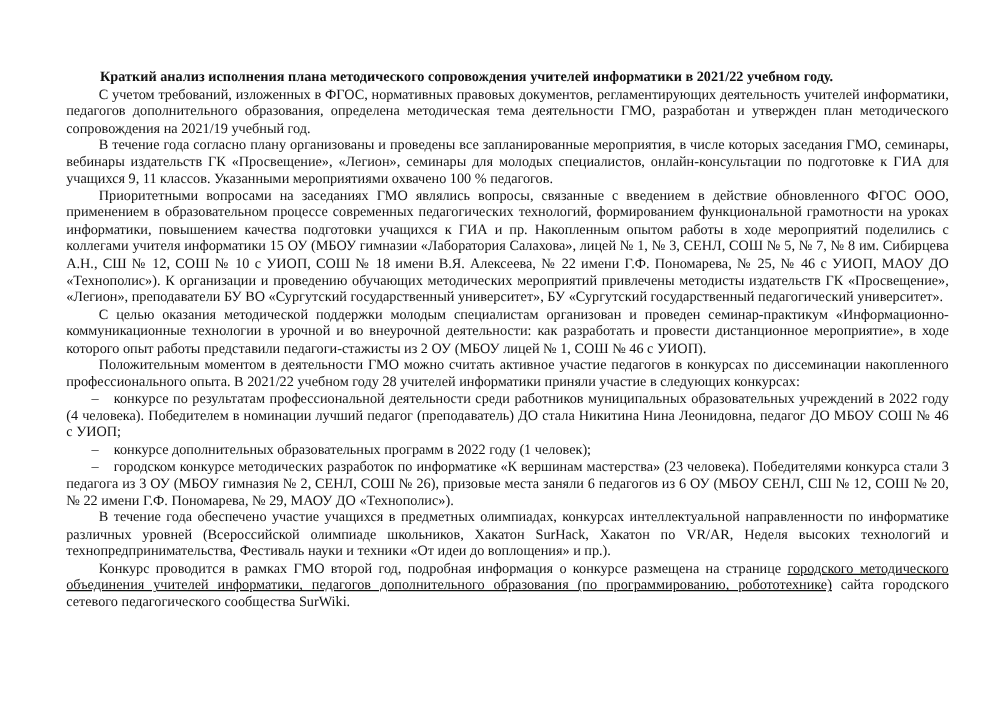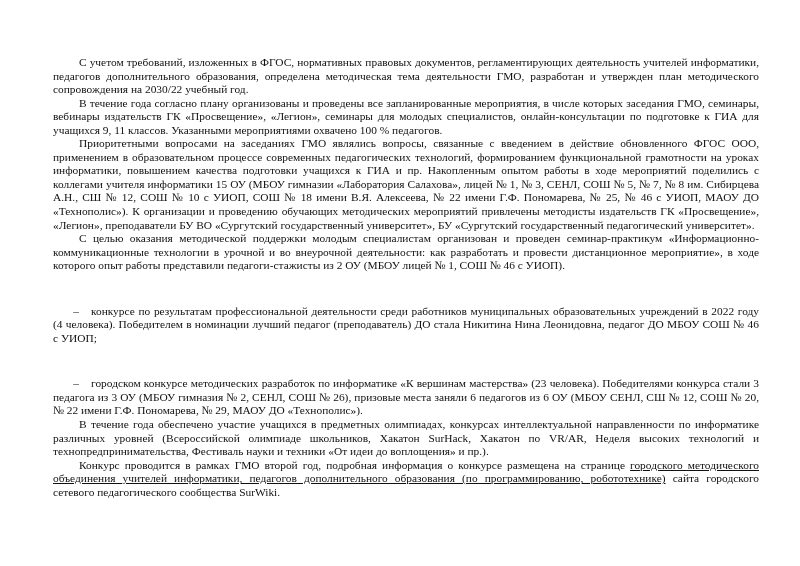--- a/index.html
+++ b/index.html
@@ -5,33 +5,36 @@
   html, body { margin: 0; padding: 0; background: #ffffff; }
   body { width: 800px; height: 566px; overflow: hidden; position: relative; }
   .page {
     position: absolute; left: 53px; top: 56px; width: 706px;
     font-family: "Liberation Serif", serif; font-size: 11.4px; line-height: 13.55px;
     color: #111111;
   }
   .section-title { font-weight: bold; margin: 0 0 19px 0; }
   .doc-title { font-weight: bold; text-indent: 27px; margin: 0; }
   p { margin: 0; text-align: justify; text-indent: 26px; }
-  .bullet { text-indent: 0; padding-left: 0; margin-top: 32px; }
+  .bullet { text-indent: 0; padding-left: 0; }
   .bullet .dash { display: inline-block; width: 26px; text-align: right; padding-right: 12px; box-sizing: content-box; }
   .link { text-decoration: underline; }
 </style>
 </head>
 <body>
 
 <div class="page">
+  <div class="doc-title">Краткий анализ исполнения плана методического сопровождения учителей информатики в 2021/22 учебном году.</div>
 
-  <p>С учетом требований, изложенных в ФГОС, нормативных правовых документов, регламентирующих деятельность учителей информатики, педагогов дополнительного образования, определена методическая тема деятельности ГМО, разработан и утвержден план методического сопровождения на 2030/22 учебный год.</p>
+  <p>С учетом требований, изложенных в ФГОС, нормативных правовых документов, регламентирующих деятельность учителей информатики, педагогов дополнительного образования, определена методическая тема деятельности ГМО, разработан и утвержден план методического сопровождения на 2021/19 учебный год.</p>
   <p>В течение года согласно плану организованы и проведены все запланированные мероприятия, в числе которых заседания ГМО, семинары, вебинары издательств ГК «Просвещение», «Легион», семинары для молодых специалистов, онлайн-консультации по подготовке к ГИА для учащихся 9, 11 классов. Указанными мероприятиями охвачено 100 % педагогов.</p>
   <p>Приоритетными вопросами на заседаниях ГМО являлись вопросы, связанные с введением в действие обновленного ФГОС ООО, применением в образовательном процессе современных педагогических технологий, формированием функциональной грамотности на уроках информатики, повышением качества подготовки учащихся к ГИА и пр. Накопленным опытом работы в ходе мероприятий поделились с коллегами учителя информатики 15 ОУ (МБОУ гимназии «Лаборатория Салахова», лицей № 1, № 3, СЕНЛ, СОШ № 5, № 7, № 8 им. Сибирцева А.Н., СШ № 12, СОШ № 10 с УИОП, СОШ № 18 имени В.Я. Алексеева, № 22 имени Г.Ф. Пономарева, № 25, № 46 с УИОП, МАОУ ДО «Технополис»). К организации и проведению обучающих методических мероприятий привлечены методисты издательств ГК «Просвещение», «Легион», преподаватели БУ ВО «Сургутский государственный университет», БУ «Сургутский государственный педагогический университет».</p>
   <p>С целью оказания методической поддержки молодым специалистам организован и проведен семинар-практикум «Информационно-коммуникационные технологии в урочной и во внеурочной деятельности: как разработать и провести дистанционное мероприятие», в ходе которого опыт работы представили педагоги-стажисты из 2 ОУ (МБОУ лицей № 1, СОШ № 46 с УИОП).</p>
+  <p>Положительным моментом в деятельности ГМО можно считать активное участие педагогов в конкурсах по диссеминации накопленного профессионального опыта. В 2021/22 учебном году 28 учителей информатики приняли участие в следующих конкурсах:</p>
 
   <p class="bullet"><span class="dash">–</span><span>конкурсе по результатам профессиональной деятельности среди работников муниципальных образовательных учреждений в 2022 году (4 человека). Победителем в номинации лучший педагог (преподаватель) ДО стала Никитина Нина Леонидовна, педагог ДО МБОУ СОШ № 46 с УИОП;</span></p>
+  <p class="bullet"><span class="dash">–</span><span>конкурсе дополнительных образовательных программ в 2022 году (1 человек);</span></p>
   <p class="bullet"><span class="dash">–</span><span>городском конкурсе методических разработок по информатике «К вершинам мастерства» (23 человека). Победителями конкурса стали 3 педагога из 3 ОУ (МБОУ гимназия № 2, СЕНЛ, СОШ № 26), призовые места заняли 6 педагогов из 6 ОУ (МБОУ СЕНЛ, СШ № 12, СОШ № 20, № 22 имени Г.Ф. Пономарева, № 29, МАОУ ДО «Технополис»).</span></p>
 
   <p>В течение года обеспечено участие учащихся в предметных олимпиадах, конкурсах интеллектуальной направленности по информатике различных уровней (Всероссийской олимпиаде школьников, Хакатон SurHack,  Хакатон по VR/AR, Неделя высоких технологий и технопредпринимательства, Фестиваль науки и техники «От идеи до воплощения» и пр.).</p>
 
   <p><span>Конкурс проводится в рамках ГМО второй год, подробная информация о конкурсе размещена на странице </span><span class="link">городского методического объединения учителей информатики, педагогов дополнительного образования (по программированию, робототехнике)</span><span> сайта городского сетевого педагогического сообщества SurWiki.</span></p>
 </div>
 
 </body></html>

